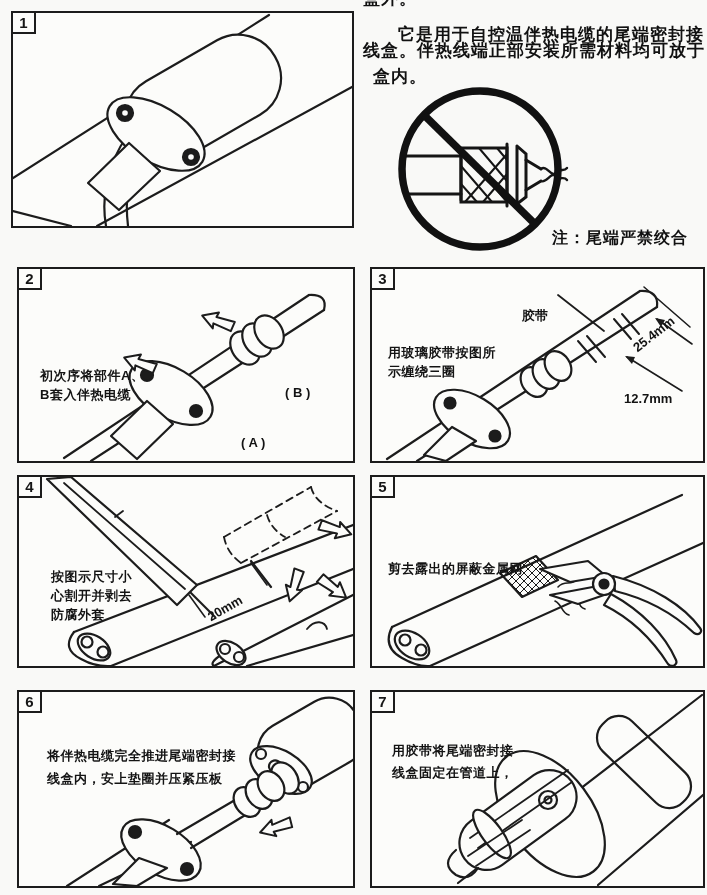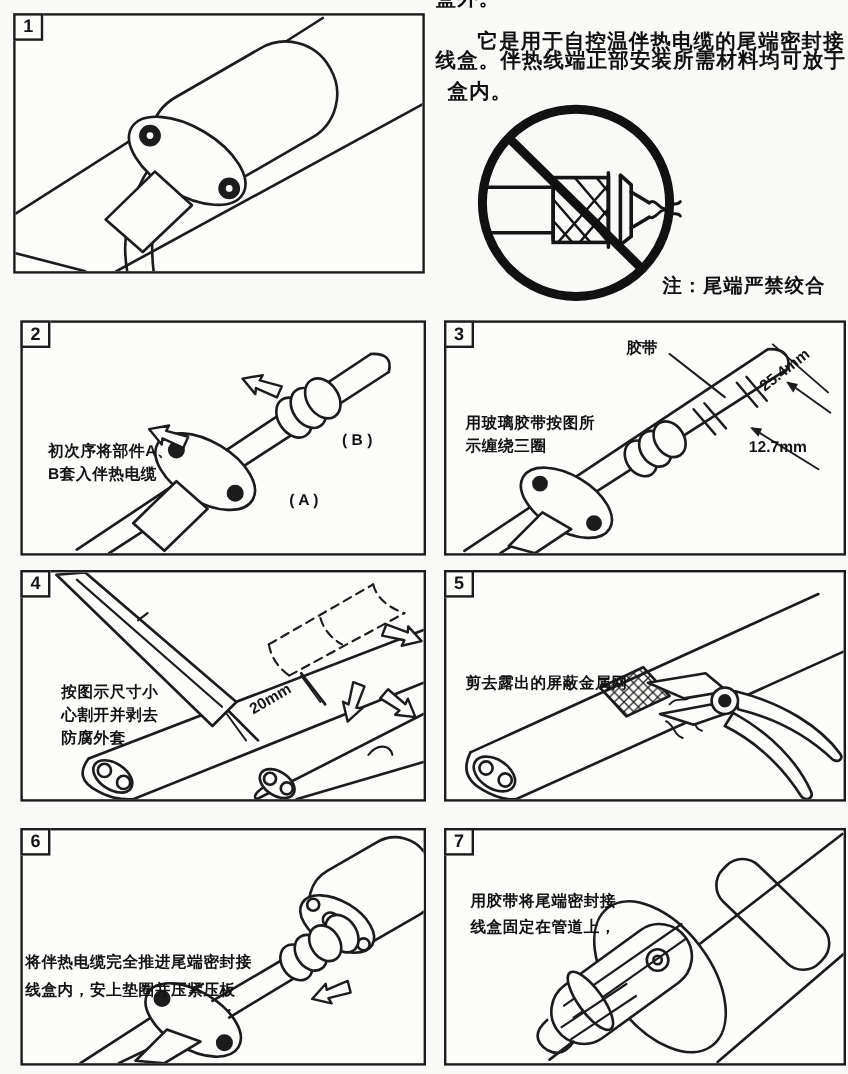--- a/index.html
+++ b/index.html
@@ -18,21 +18,21 @@
     border:2px solid #1c1c1c;background:#fcfcfa;box-sizing:border-box;
     display:flex;align-items:center;justify-content:center;
     font-size:15px;font-weight:bold;z-index:3;
   }
   .cap{
     position:absolute;font-weight:bold;font-size:13px;letter-spacing:0.5px;
     white-space:nowrap;z-index:2;color:#131313;
   }
   .cap div{line-height:19px;}
   .lbl{
-    position:absolute;font-weight:bold;font-size:13px;white-space:nowrap;z-index:2;color:#131313;
+    position:absolute;font-weight:bold;font-size:13px;white-space:nowrap;z-index:2;color:#131313;margin-top:26px;
   }
   .intro-line{
     position:absolute;font-size:17px;font-weight:bold;letter-spacing:1px;
     white-space:nowrap;color:#111;
   }
   .note{
     position:absolute;left:552px;top:228px;font-size:16px;font-weight:bold;
     letter-spacing:1px;white-space:nowrap;color:#111;
   }
   .rot{transform-origin:left top;display:inline-block;}
@@ -253,21 +253,21 @@
       <circle cx="284" cy="95" r="5"></circle>
       <ellipse cx="266" cy="86" rx="17" ry="12" fill="#fcfcfa" transform="rotate(56 266 86)"></ellipse>
       <ellipse cx="228" cy="110" rx="16" ry="12" fill="#fcfcfa" transform="rotate(56 228 110)"></ellipse>
       <ellipse cx="240" cy="102" rx="16" ry="12" fill="#fcfcfa" transform="rotate(56 240 102)"></ellipse>
       <ellipse cx="252" cy="94" rx="16" ry="12" fill="#fcfcfa" transform="rotate(56 252 94)"></ellipse>
       <g transform="translate(238,132) rotate(-20)">
         <path d="M0,9 L15,1 L14,6 L33,5 L32,15 L13,13 L14,18 Z" fill="#fcfcfa" stroke-width="2"></path>
       </g>
     </g>
   </svg>
-  <div class="cap" style="left:2px;top:52px;margin-top:46px;">
+  <div class="cap" style="left:28px;top:52px;">
     <div style="line-height:23px">将伴热电缆完全推进尾端密封接</div>
     <div style="line-height:23px">线盒内，安上垫圈并压紧压板</div>
   </div>
 </div>
 
 <div class="panel" style="left:370px;top:690px;width:335px;height:198px;">
   <div class="numbox">7</div>
   <svg viewBox="0 0 331 194">
     <g fill="none" stroke="#1c1c1c" stroke-width="2.2" stroke-linejoin="round" stroke-linecap="round">
       <path d="M86,191 L330,3"></path>

